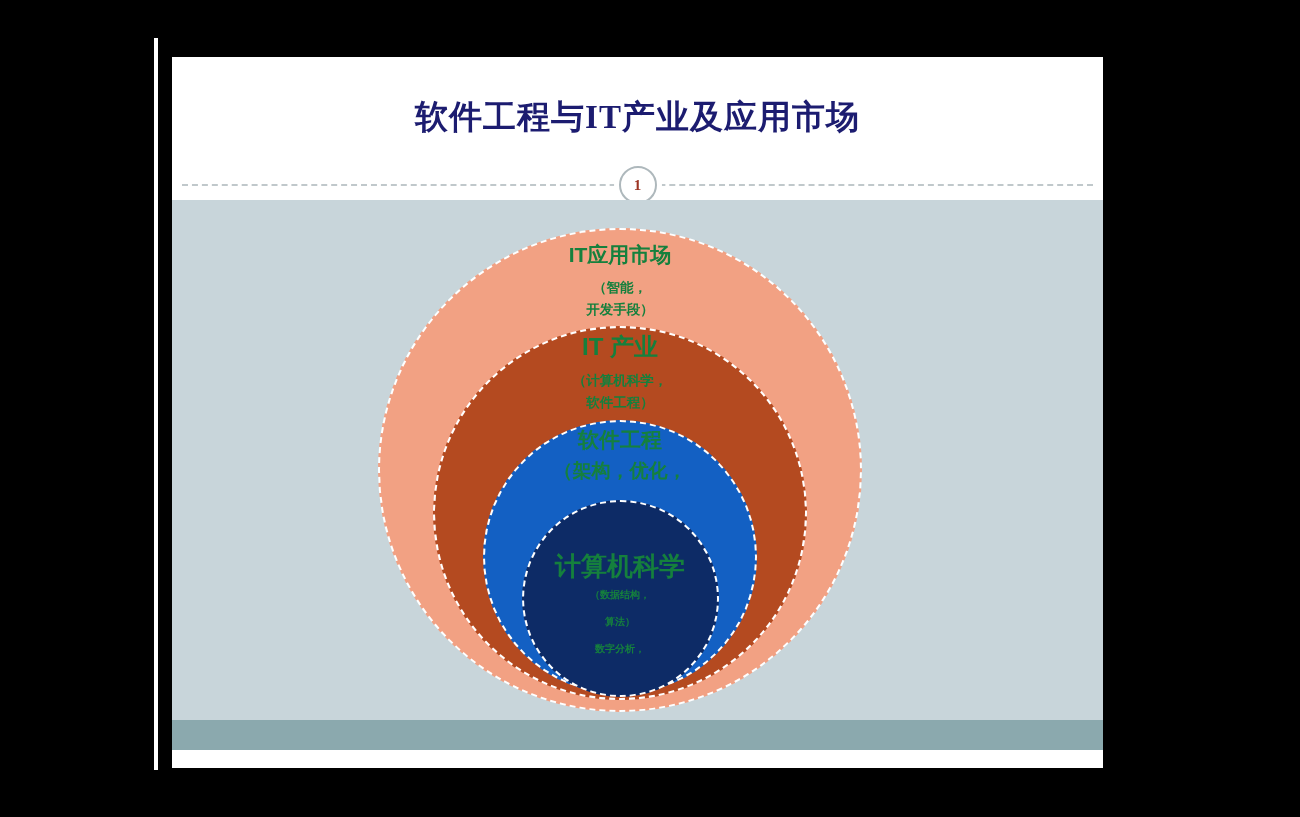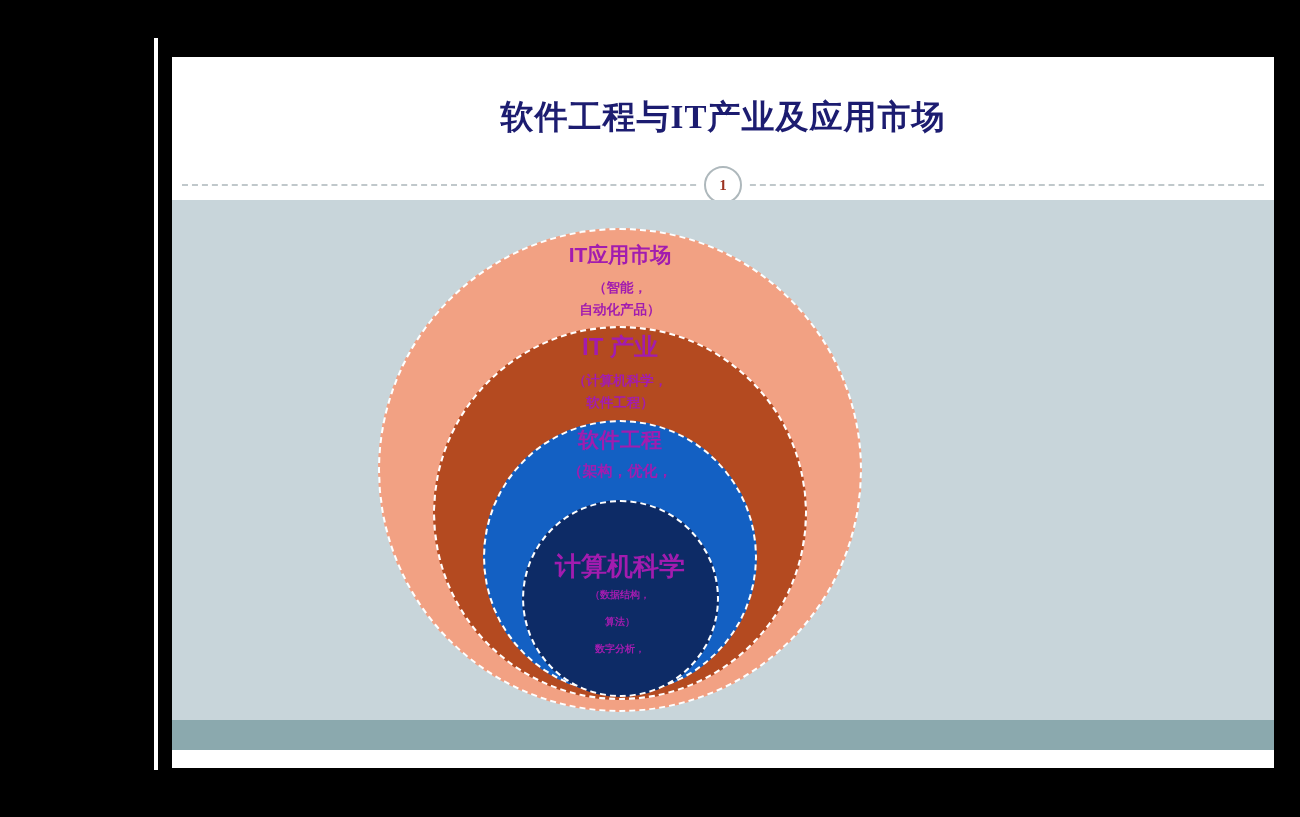--- a/index.html
+++ b/index.html
@@ -6,21 +6,21 @@
   .stage {
     position:relative; width:1300px; height:817px;
     background:#000; overflow:hidden;
     font-family:"Liberation Sans", sans-serif;
   }
   .edge-line {
     position:absolute; left:154px; top:38px; width:4px; height:732px;
     background:#ffffff;
   }
   .slide {
-    position:absolute; left:172px; top:57px; width:1102px; height:711px;
+    position:absolute; left:172px; top:57px; width:931px; height:711px;
     background:#ffffff;
   }
   .slide-title {
     position:absolute; top:38px; left:0; width:100%;
     text-align:center; font-weight:bold; font-size:33px;
     letter-spacing:1px;
     font-family:"Liberation Serif", serif;
   }
   .divider {
     position:absolute; top:127px; left:10px; right:10px;
@@ -46,28 +46,28 @@
     position:absolute; border-radius:50%;
     border:2px dashed #ffffff; box-sizing:border-box;
   }
   .ring-0 { left:206px; top:171px; width:484px; height:484px; }
   .ring-1 { left:261px; top:269px; width:374px; height:374px; }
   .ring-2 { left:311px; top:363px; width:274px; height:274px; }
   .ring-3 { left:350px; top:443px; width:197px; height:197px; }
 
   .ring-label, .ring-sub {
     position:absolute; left:288px; width:320px;
-    text-align:center; color:#a21caf; font-weight:bold;
+    text-align:center; color:#15803d; font-weight:bold;
   }
   .label-0 { top:184px; font-size:21px; }
   .sub-0   { top:220px; font-size:13.5px; line-height:22px; }
   .label-1 { top:274px; font-size:24px; }
   .sub-1   { top:313px; font-size:13.5px; line-height:22px; }
   .label-2 { top:369px; font-size:21px; }
-  .sub-2   { top:402px; font-size:15px; line-height:23px; }
+  .sub-2   { top:402px; font-size:19px; line-height:23px; }
   .label-3 { top:492px; font-size:26px; }
   .sub-3   { top:524px; font-size:10px; line-height:27px; }
 </style>
 </head>
 <body>
 
 <div class="stage">
 
   <div class="edge-line"></div>
 
@@ -87,21 +87,21 @@
 
     <div class="circle ring-1" style="background-color: rgb(180, 74, 32);"></div>
 
     <div class="circle ring-2" style="background-color: rgb(19, 96, 195);"></div>
 
     <div class="circle ring-3" style="background-color: rgb(13, 43, 102);"></div>
 
     <div class="ring-label label-0">IT应用市场</div>
     <div class="ring-sub sub-0">
       <div>（智能，</div>
-      <div>自动化产品）</div>
+      <div>开发手段）</div>
     </div>
 
     <div class="ring-label label-1">IT 产业</div>
     <div class="ring-sub sub-1">
       <div>（计算机科学，</div>
       <div>软件工程）</div>
     </div>
 
     <div class="ring-label label-2">软件工程</div>
     <div class="ring-sub sub-2">

